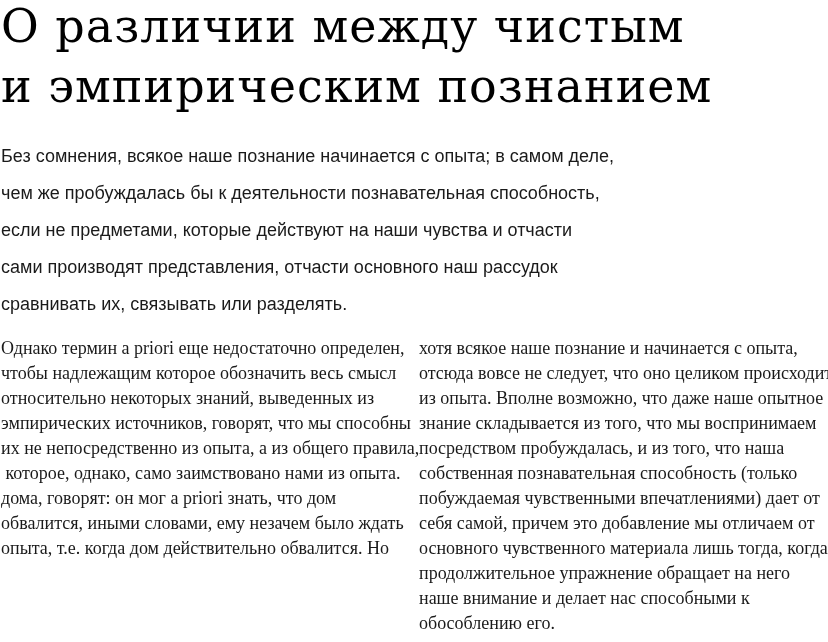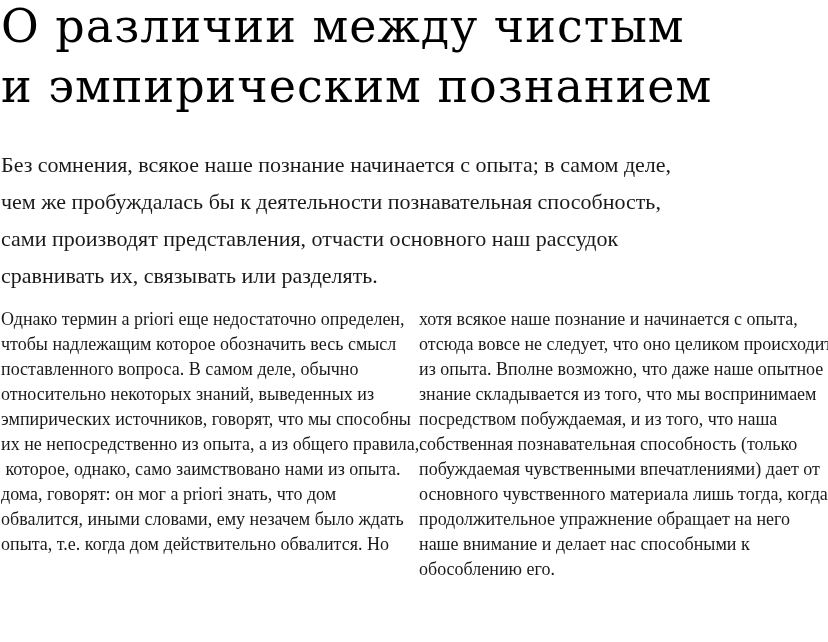--- a/index.html
+++ b/index.html
@@ -23,25 +23,25 @@
   .page-title {
     font-family: "DejaVu Serif", "Liberation Serif", serif;
     font-weight: normal;
     font-size: 46px;
     line-height: 60px;
     letter-spacing: 1px;
     color: var(--title-color);
     margin: -4px 0 0 0;
   }
   .lead-paragraph {
-    font-family: Liberation Serif, serif;
-    font-size: 22px;
+    font-family: Liberation Sans, sans-serif;
+    font-size: 18px;
     line-height: 37px;
     color: var(--body-color);
-    margin-top: 30px;
+    margin-top: 22px;
   }
   .two-column-text {
     display: flex;
     margin-top: 13px;
     font-family: "Liberation Serif", "DejaVu Serif", serif;
     font-size: 18px;
     line-height: 25px;
     color: var(--body-color);
   }
   .text-column-left  { width: 409px; flex: 0 0 409px; }
@@ -57,46 +57,47 @@
 <div class="page">
 
   <h1 class="page-title">
       <div class="line">О различии между чистым</div>
       <div class="line">и эмпирическим познанием</div>
     </h1>
 
   <div class="lead-paragraph">
       <div class="line">Без сомнения, всякое наше познание начинается с опыта; в самом деле,</div>
       <div class="line">чем же пробуждалась бы к деятельности познавательная способность,</div>
+      <div class="line">если не предметами, которые действуют на наши чувства и отчасти</div>
       <div class="line">сами производят представления, отчасти основного наш рассудок</div>
       <div class="line">сравнивать их, связывать или разделять.</div>
     </div>
 
   <div class="two-column-text">
     <div class="text-column-left">
         <div class="line">Однако термин a priori еще недостаточно определен,</div>
         <div class="line">чтобы надлежащим которое обозначить весь смысл</div>
-        <div class="line">поставленного вопроса. В самом деле, обычно</div>
         <div class="line">относительно некоторых знаний, выведенных из</div>
         <div class="line">эмпирических источников, говорят, что мы способны</div>
         <div class="line">их не непосредственно из опыта, а из общего правила,</div>
         <div class="line"> которое, однако, само заимствовано нами из опыта.</div>
         <div class="line">дома, говорят: он мог a priori знать, что дом</div>
         <div class="line">обвалится, иными словами, ему незачем было ждать</div>
         <div class="line">опыта, т.е. когда дом действительно обвалится. Но</div>
       </div>
     <div class="column-gutter"></div>
     <div class="text-column-right">
         <div class="line">хотя всякое наше познание и начинается с опыта,</div>
         <div class="line">отсюда вовсе не следует, что оно целиком происходит</div>
         <div class="line">из опыта. Вполне возможно, что даже наше опытное</div>
         <div class="line">знание складывается из того, что мы воспринимаем</div>
-        <div class="line">посредством побуждаемая, и из того, что наша</div>
+        <div class="line">посредством пробуждалась, и из того, что наша</div>
         <div class="line">собственная познавательная способность (только</div>
         <div class="line">побуждаемая чувственными впечатлениями) дает от</div>
+        <div class="line">себя самой, причем это добавление мы отличаем от</div>
         <div class="line">основного чувственного материала лишь тогда, когда</div>
         <div class="line">продолжительное упражнение обращает на него</div>
         <div class="line">наше внимание и делает нас способными к</div>
         <div class="line">обособлению его.</div>
       </div>
   </div>
 
 </div>
 
 </body></html>

